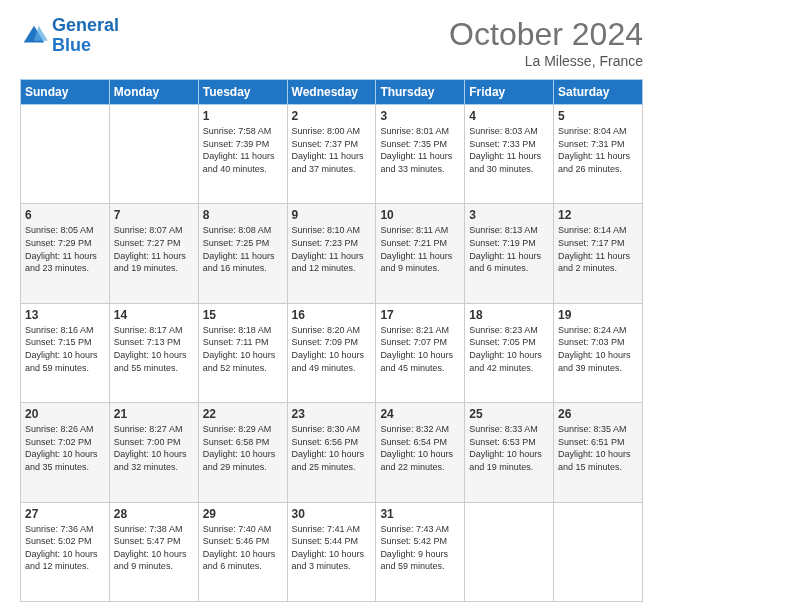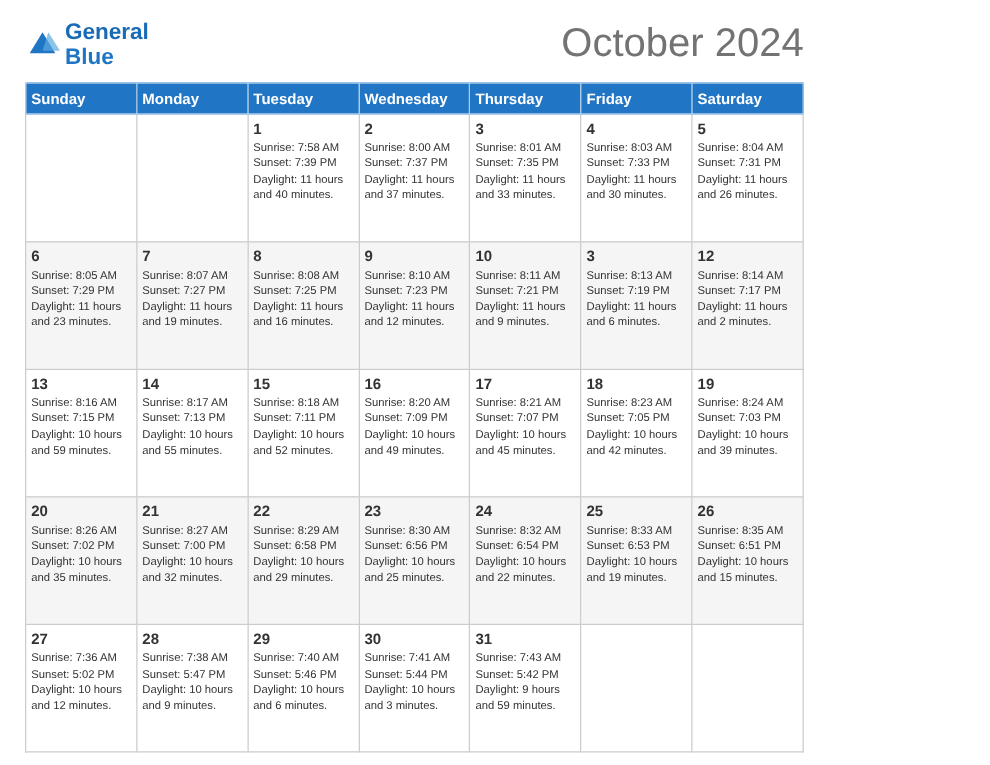--- a/index.html
+++ b/index.html
@@ -106,20 +106,21 @@
         <polygon points="15,4 26,22 4,22" fill="#2175c5"></polygon>
         <polygon points="20,4 30,20 15,20" fill="#5aaae0" opacity="0.7"></polygon>
       </svg>
       <div class="logo-text">
         <div><span>General</span></div>
         <div style="color:#2175c5;">Blue</div>
       </div>
     </div>
     <div class="title-block">
       <div class="month-title">October 2024</div>
+      <div class="location">La Milesse, France</div>
     </div>
   </div>
 
   <table class="calendar">
     <thead>
       <tr>
         <th>Sunday</th>
         <th>Monday</th>
         <th>Tuesday</th>
         <th>Wednesday</th>

